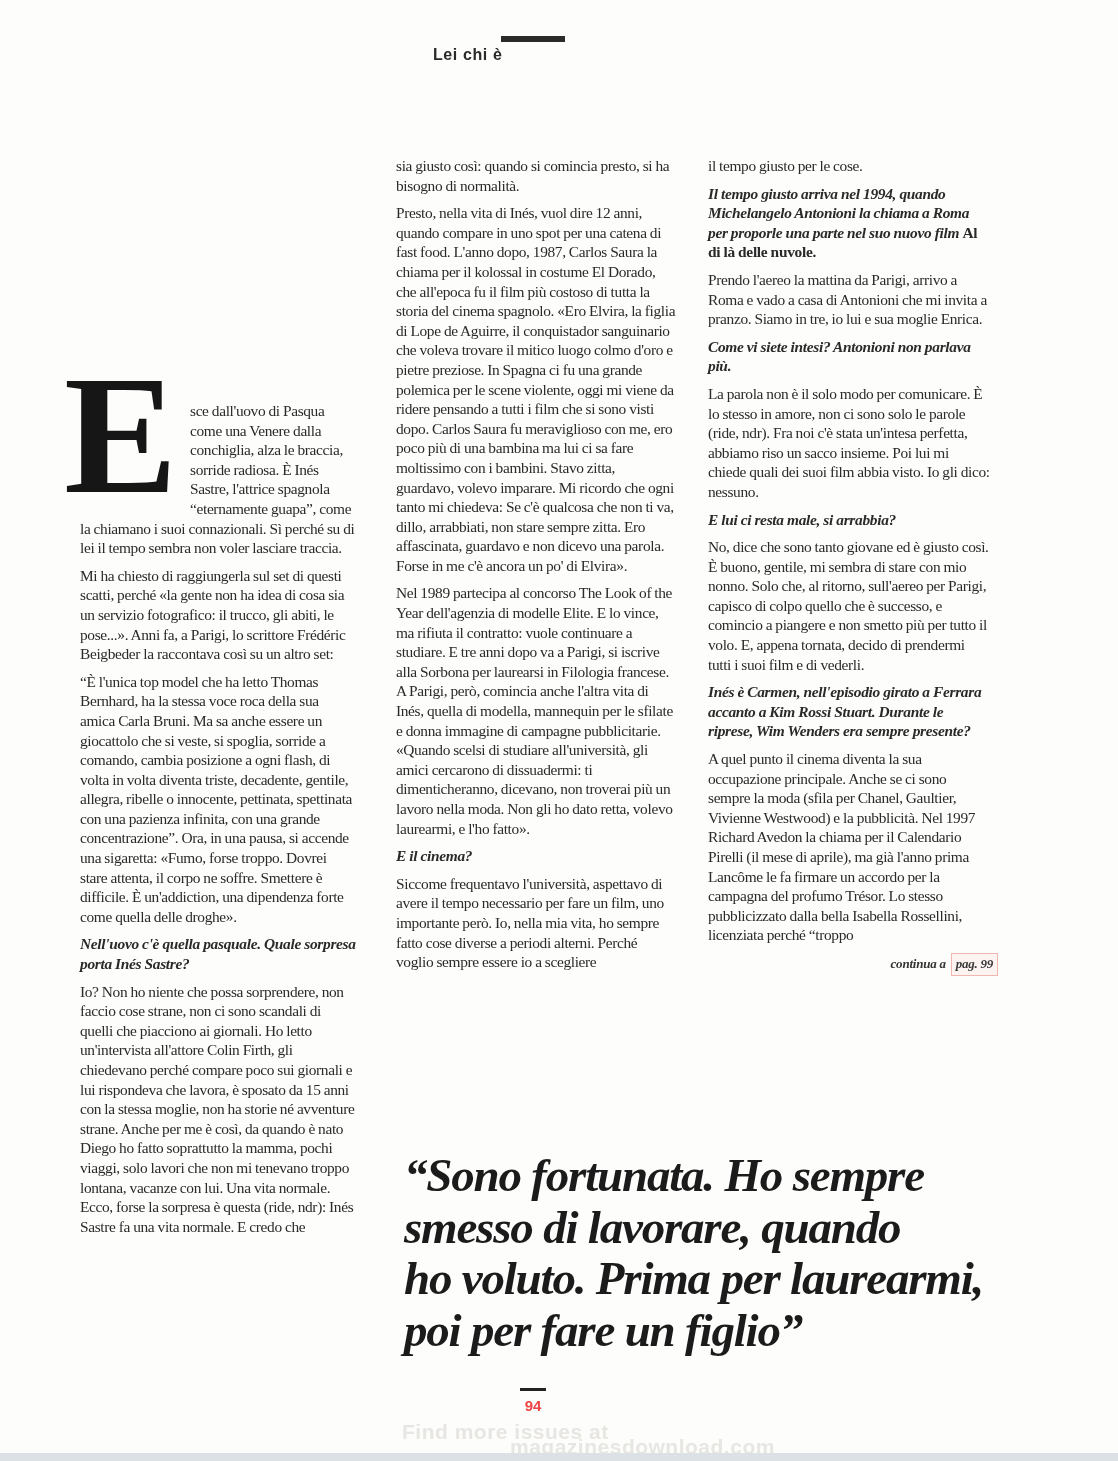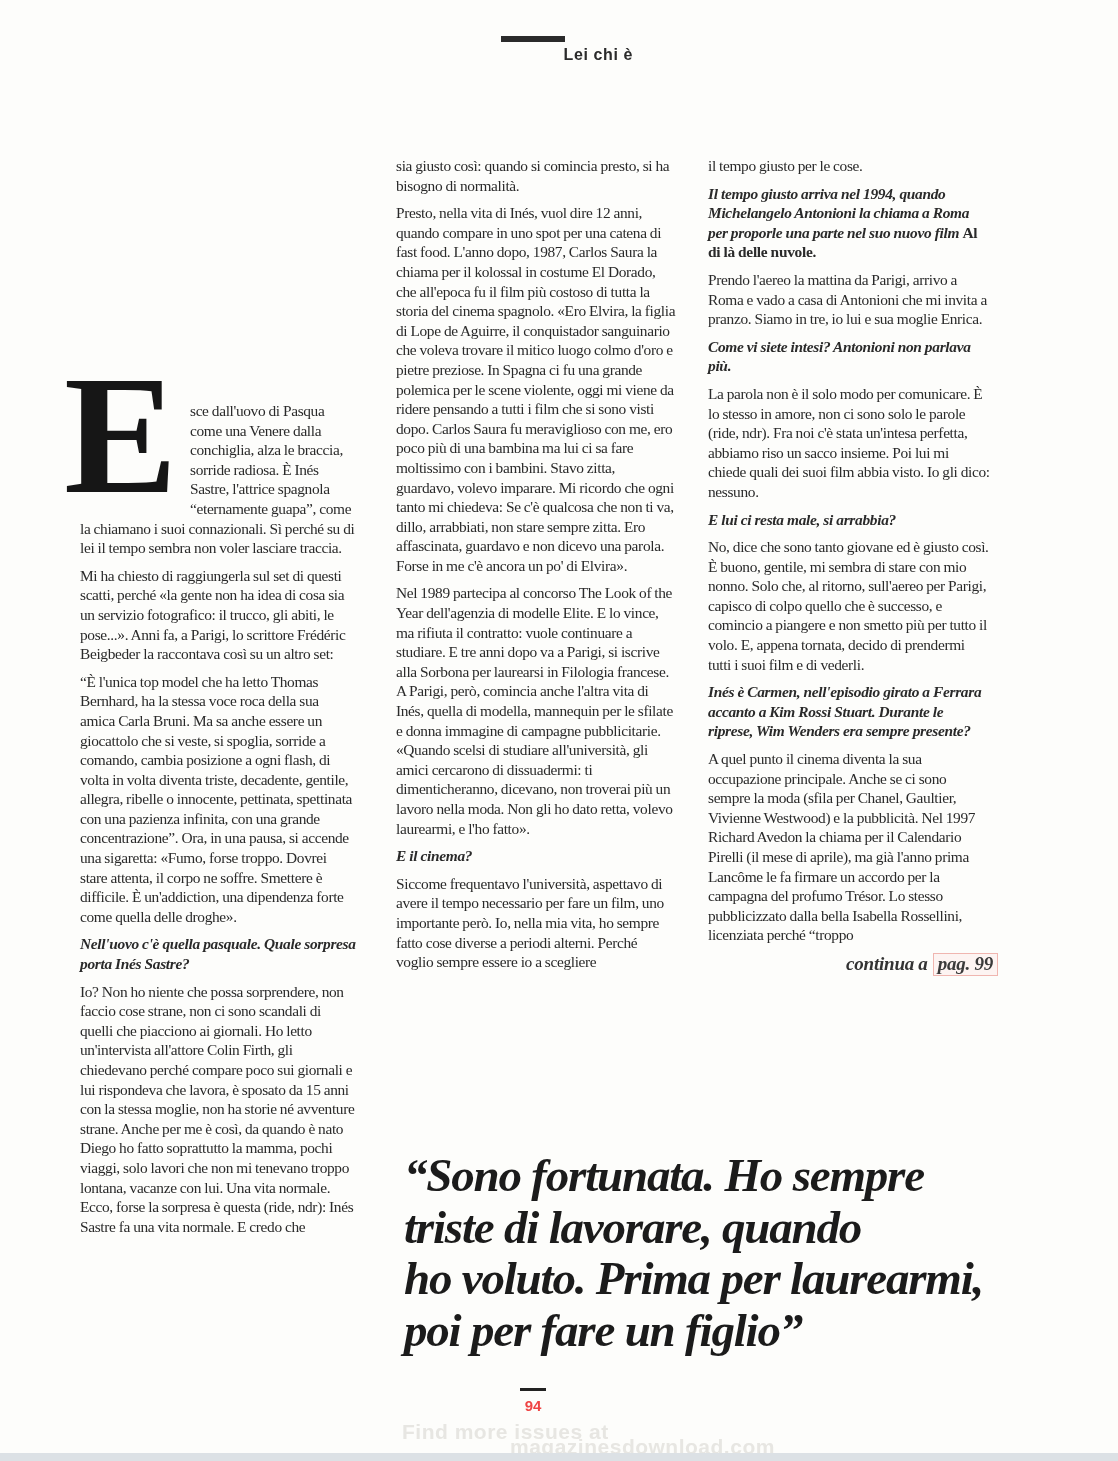--- a/index.html
+++ b/index.html
@@ -5,21 +5,21 @@
   html,body{margin:0;padding:0;background:#ffffff;}
   .page{
     position:relative;width:1118px;height:1461px;overflow:hidden;
     background:#fdfdfb;color:#2a2a2a;
     font-family:"Liberation Serif","DejaVu Serif",serif;
     -webkit-font-smoothing:antialiased;
   }
   
   .kicker-bar{position:absolute;left:501px;top:36px;width:64px;height:6px;background:#2b2b2b;}
   .kicker{
-    position:absolute;left:433px;top:46px;width:200px;text-align:right;
+    position:absolute;left:433px;top:46px;width:200px;text-align:left;
     font-family:"Liberation Sans","DejaVu Sans",sans-serif;
     font-weight:bold;font-size:16px;letter-spacing:.6px;color:#2b2b2b;
   }
   
   .col{
     position:absolute;font-size:15.4px;line-height:19.6px;
     letter-spacing:-.35px;word-spacing:-.3px;text-align:left;
   }
   .col1{left:72px;top:393px;width:292px;}
   .col2{left:388px;top:148px;width:296px;}
@@ -32,21 +32,21 @@
   
   .dropcap{float:left;width:106px;height:118px;margin:3px 12px 0 0;position:relative;}
   .dropcap span{
     position:absolute;top:-46px;left:-8px;
     font-family:"Liberation Serif",serif;font-weight:bold;
     font-size:170px;line-height:170px;color:#161616;
   }
   
   .continua{
     margin-top:6px;text-align:right;
-    font-weight:bold;font-style:italic;font-size:19px;letter-spacing:-.2px;color:#333;
+    font-weight:bold;font-style:italic;font-size:13px;letter-spacing:-.2px;color:#333;
   }
   .continua-ref{
     display:inline-block;margin-left:5px;padding:0 4px 1px 4px;
     border:1px solid #f0b6b0;background:#fdf4f2;font-style:italic;color:#3a3a3a;
   }
   
   .pullquote{
     position:absolute;left:404px;top:1150px;width:648px;
     font-family:"Liberation Serif","DejaVu Serif",serif;
     font-weight:bold;font-style:italic;
@@ -104,21 +104,21 @@
     <p class="body"><span>La parola non è il solo modo per comunicare. È lo stesso in amore, non ci sono solo le parole (ride, </span><span class="it">ndr</span><span>). Fra noi c'è stata un'intesa perfetta, abbiamo riso un sacco insieme. Poi lui mi chiede quali dei suoi film abbia visto. Io gli dico: nessuno.</span></p>
     <p class="q"><span>E lui ci resta male, si arrabbia?</span></p>
     <p class="body"><span>No, dice che sono tanto giovane ed è giusto così. È buono, gentile, mi sembra di stare con mio nonno. Solo che, al ritorno, sull'aereo per Parigi, capisco di colpo quello che è successo, e comincio a piangere e non smetto più per tutto il volo. E, appena tornata, decido di prendermi tutti i suoi film e di vederli.</span></p>
     <p class="q"><span>Inés è Carmen, nell'episodio girato a Ferrara accanto a Kim Rossi Stuart. Durante le riprese, Wim Wenders era sempre presente?</span></p>
     <p class="body sec-break"><span>A quel punto il cinema diventa la sua occupazione principale. Anche se ci sono sempre la moda (sfila per Chanel, Gaultier, Vivienne Westwood) e la pubblicità. Nel 1997 Richard Avedon la chiama per il Calendario Pirelli (il mese di aprile), ma già l'anno prima Lancôme le fa firmare un accordo per la campagna del profumo Trésor. Lo stesso pubblicizzato dalla bella Isabella Rossellini, licenziata perché “troppo</span></p>
     <div class="continua"><span>continua a</span><span class="continua-ref">pag. 99</span></div>
   </div>
 
   <div class="pullquote">
     <div>“Sono fortunata. Ho sempre</div>
-    <div>triste di lavorare, quando</div>
+    <div>smesso di lavorare, quando</div>
     <div>ho voluto. Prima per laurearmi,</div>
     <div>poi per fare un figlio”</div>
   </div>
 
   <div class="footer-dash"></div>
   <div class="footer-page">94</div>
   <div class="wm wm1">Find more issues at</div>
   <div class="wm wm2">magazinesdownload.com</div>
   <div class="bottom-strip"></div>
 

